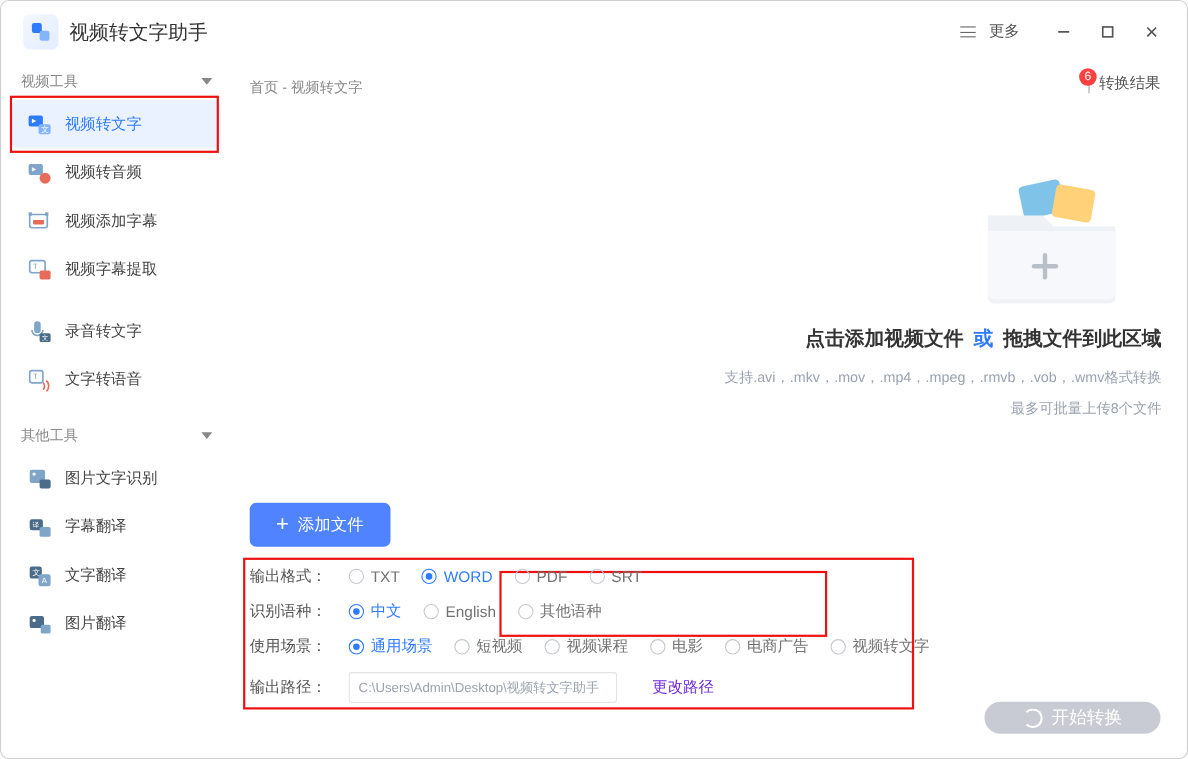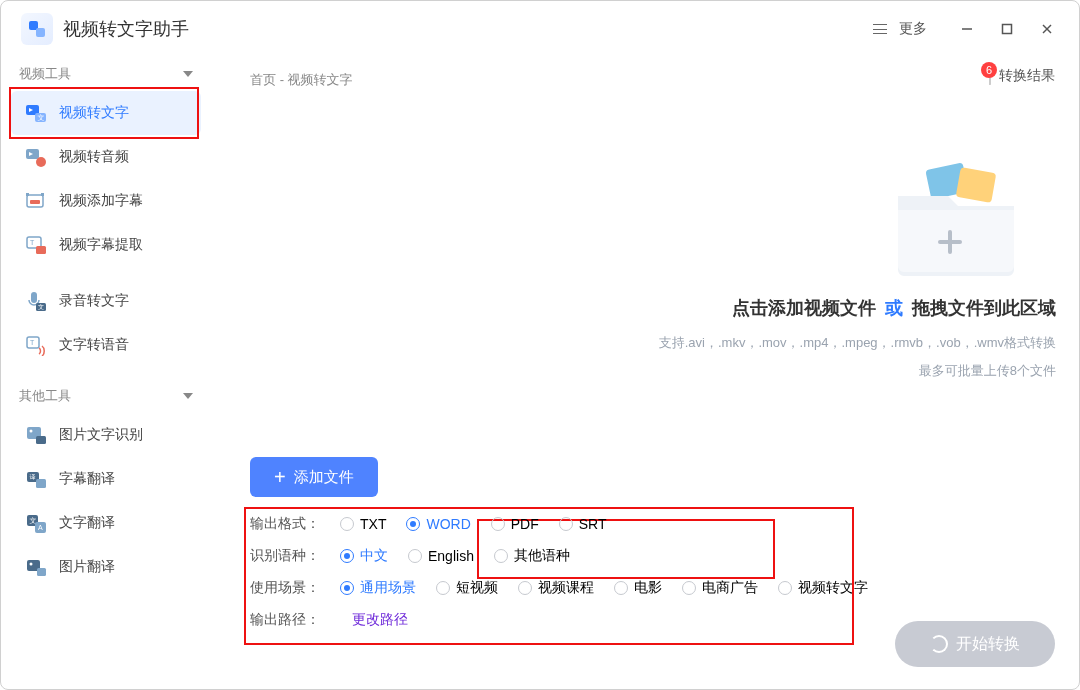--- a/index.html
+++ b/index.html
@@ -30,21 +30,21 @@
   margin-right:10px;
 }
 .app-title { font-size: 18px; color:#333;}
 .titlebar-spacer { flex: 1 }
 .tb-more { display:flex;align-items:center;gap:6px;color:#555;margin-right:20px }
 .tb-btn { width:40px;height:40px;display:flex;align-items:center;justify-content:center;color:#555;font-size:16px }
 .hamb { display:inline-block;width:14px;height:10px;border-top:1px solid #666;border-bottom:1px solid #666;position:relative;margin-right:6px }
 .hamb::after{content:"";position:absolute;left:0;right:0;top:4px;border-top:1px solid #666}
 
 
-.body { display:flex; height: calc(100% - 56px); gap: 23px; }
+.body { display:flex; height: calc(100% - 56px); }
 .sidebar { width:210px; padding:0 10px; }
 .sb-group-head { display:flex;align-items:center;justify-content:space-between; padding:8px 8px; color:#888; font-size:13px }
 .chev-d { width:0;height:0;border-left:5px solid transparent;border-right:5px solid transparent;border-top:6px solid #888 }
 .sb-group { position:relative }
 .sb-item { display:flex;align-items:center;gap:12px;height:44px;padding:0 14px;border-radius:6px;cursor:pointer }
 .sb-item.active { background:#eaf2ff; color:#2f7bff }
 .sb-item.active .sb-label{color:#2f7bff}
 .sb-label{color:#444;font-size:14px}
 .sb-ico{width:22px;height:22px;display:flex;align-items:center;justify-content:center}
 .red-box-1{position:absolute;left:-2px;top:30px;width:190px;height:52px;border:2px solid #e11;pointer-events:none}
@@ -65,30 +65,30 @@
 .limit{margin-top:10px;color:#9aa3af;font-size:13px}
 .btn-row{display:flex;gap:18px;margin-top:6px}
 .btn{height:40px;padding:0 24px;background:#4f83ff;border-radius:6px;color:#fff;display:flex;align-items:center;gap:8px;font-size:15px;border:none}
 .plus{font-size:20px;line-height:1}
 .folder-sm{width:18px;height:13px;border:1.5px solid #fff;border-radius:2px}
 .red-box-2{position:absolute;pointer-events:none;left:243px;top:462px;width:298px;height:60px;border:2px solid #e11}
 
 .settings{ margin-top:18px; display:flex;flex-direction:column;gap:14px; position:relative }
 .row{display:flex;align-items:center;gap:20px;font-size:14px;color:#555}
 .row-label{color:#555;min-width:70px}
-.radio{display:flex;align-items:center;gap:6px;color:#000000}
+.radio{display:flex;align-items:center;gap:6px;color:#737373}
 .radio .ring{width:14px;height:14px;border:1.5px solid #c6c9cf;border-radius:50%;display:inline-block;position:relative}
 .radio.sel .ring{border-color:#2f7bff}
 .radio.sel .ring::after{content:"";position:absolute;inset:3px;border-radius:50%;background:#2f7bff}
 .radio.sel{color:#2f7bff}
 .path-input{width:244px;height:28px;border:1px solid #e2e4e8;border-radius:3px;padding:0 8px;color:#9aa3af;font-size:12px}
 .link{color:#6d28d9;cursor:pointer;margin-left:12px}
 .red-box-3{position:absolute;left:-6px;top:-8px;width:610px;height:138px;border:2px solid #e11;pointer-events:none}
 
-.start-btn{position:absolute;right:24px;bottom:22px;width:160px;height:46px;border-radius:24px;background:#c8cbd3;color:#fff;display:flex;align-items:center;justify-content:center;gap:8px;font-size:16px}
+.start-btn{position:absolute;right:24px;bottom:22px;width:160px;height:29px;border-radius:24px;background:#c8cbd3;color:#fff;display:flex;align-items:center;justify-content:center;gap:8px;font-size:16px}
 .refresh{width:18px;height:18px;border:2px solid #fff;border-radius:50%;border-left-color:transparent;position:relative}
 </style>
 </head>
 <body>
 
 <div class="titlebar">
   <div class="logo-box">
     <svg width="20" height="20" viewBox="0 0 20 20">
         <rect x="2" y="2" width="9" height="9" rx="2" fill="#2f7bff"></rect>
         <rect x="9" y="9" width="9" height="9" rx="2" fill="#85b4ff"></rect>
@@ -348,20 +348,21 @@
             <span>电商广告</span>
           </span>
         <span class="radio">
             <span class="ring"></span>
             <span>视频转文字</span>
           </span>
       </div>
 
       <div class="row">
         <span class="row-label">输出路径：</span>
+        <input class="path-input" readonly="" value="C:\Users\Admin\Desktop\视频转文字助手" style="">
         <span class="link">更改路径</span>
       </div>
     </div>
 
     <div class="start-btn">
       <span class="refresh"></span>
       <span>开始转换</span>
     </div>
   </div>
 </div>

